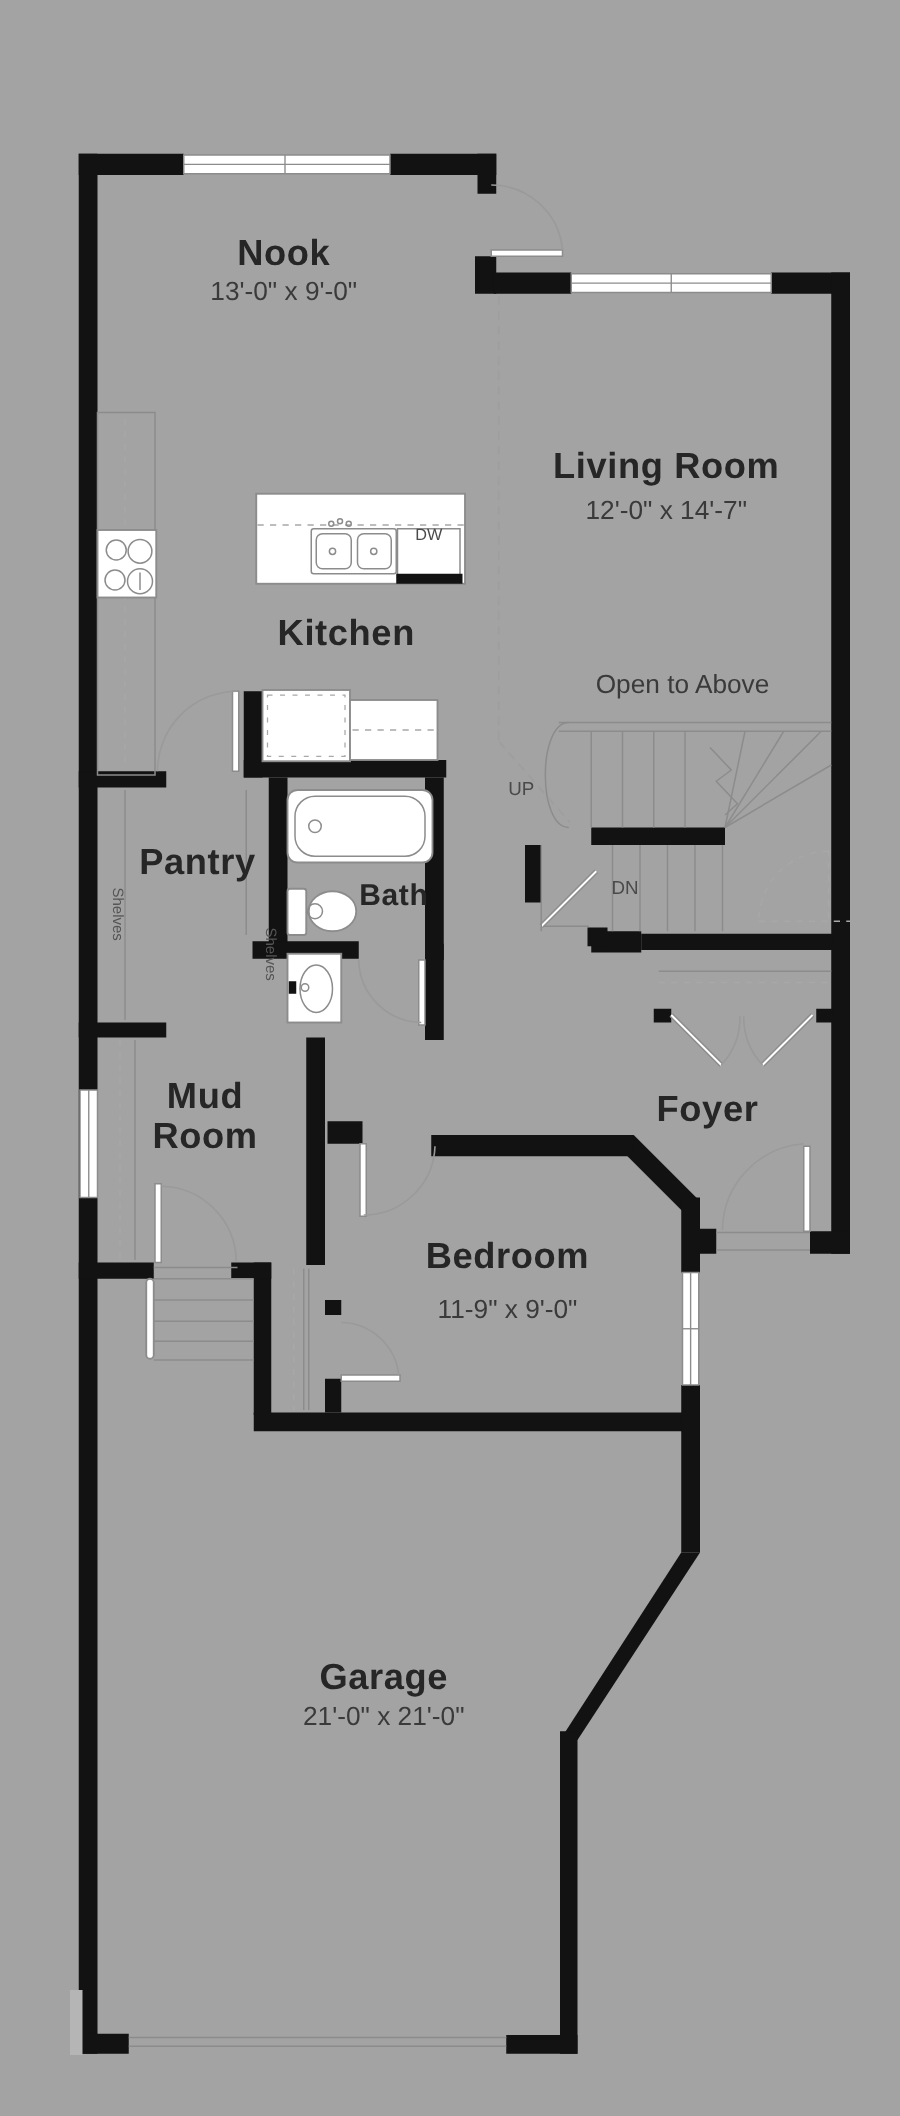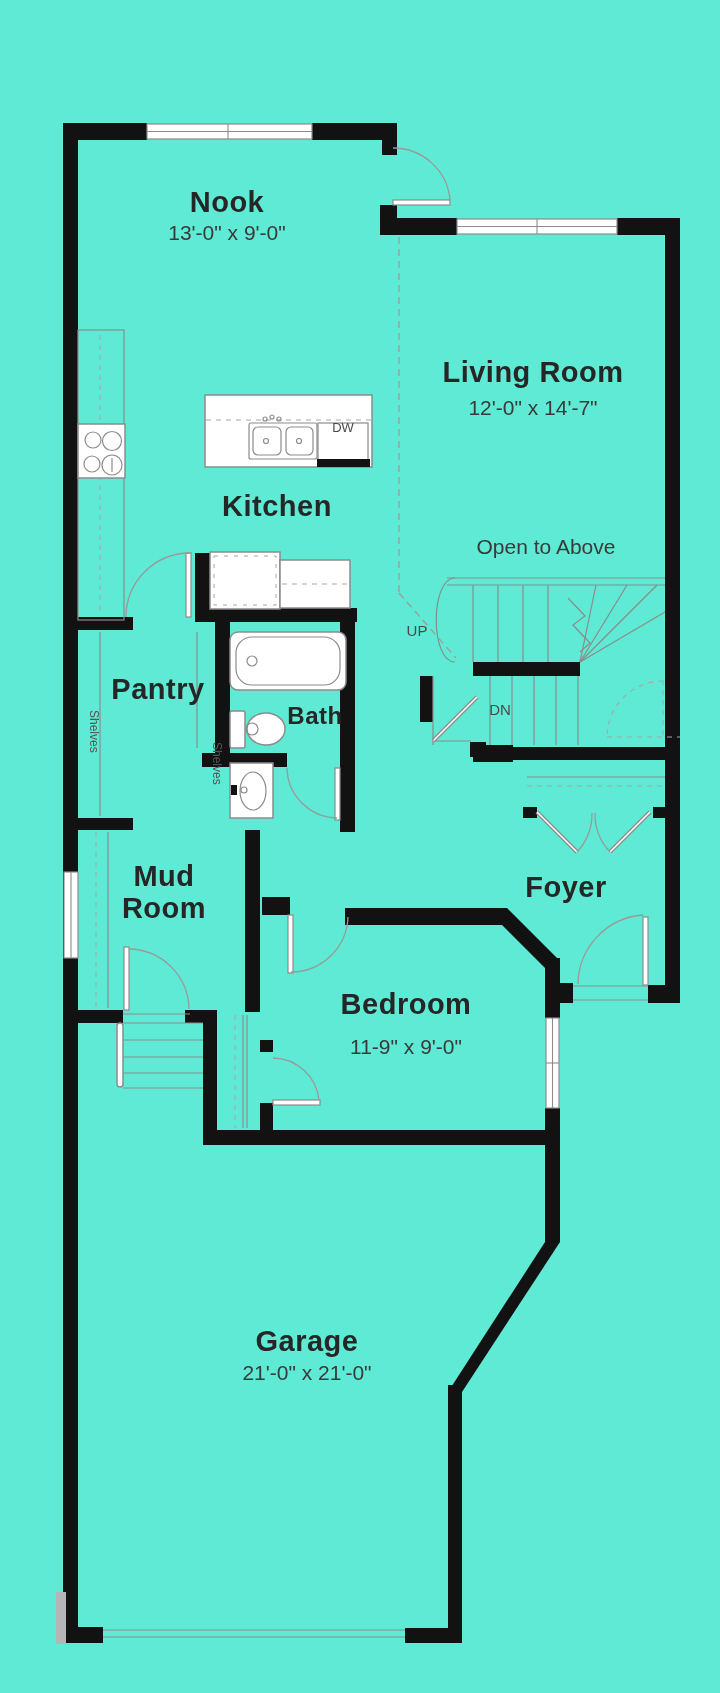--- a/index.html
+++ b/index.html
@@ -1,16 +1,16 @@
 <!DOCTYPE html>
 <html><head>
 <meta charset="utf-8">
 <style>
   html,body{margin:0;padding:0;background:#ffffff;}
-  .stage{width:720px;height:1693px;position:relative;background:#5eead4;}
+  .stage{width:720px;height:1693px;position:relative;background:#a3a3a3;}
   svg{display:block;}
   text{font-family:"Liberation Sans","DejaVu Sans",sans-serif;fill:#262626;}
   .room-label{font-size:29px;font-weight:bold;letter-spacing:0.5px;text-anchor:middle;}
   .room-label-sm{font-size:24px;font-weight:bold;letter-spacing:0.5px;text-anchor:middle;}
   .dim-label{font-size:21px;font-weight:400;fill:#3a3a3a;text-anchor:middle;}
   .note-label{font-size:21px;font-weight:400;fill:#3a3a3a;text-anchor:middle;}
   .tiny-label{font-size:15px;font-weight:400;fill:#4a4a4a;text-anchor:middle;}
   .micro-label{font-size:13px;font-weight:400;fill:#4a4a4a;text-anchor:middle;}
   .shelf-label{font-size:12px;font-weight:400;fill:#555;}
   .wall{fill:#121212;stroke:none;}

